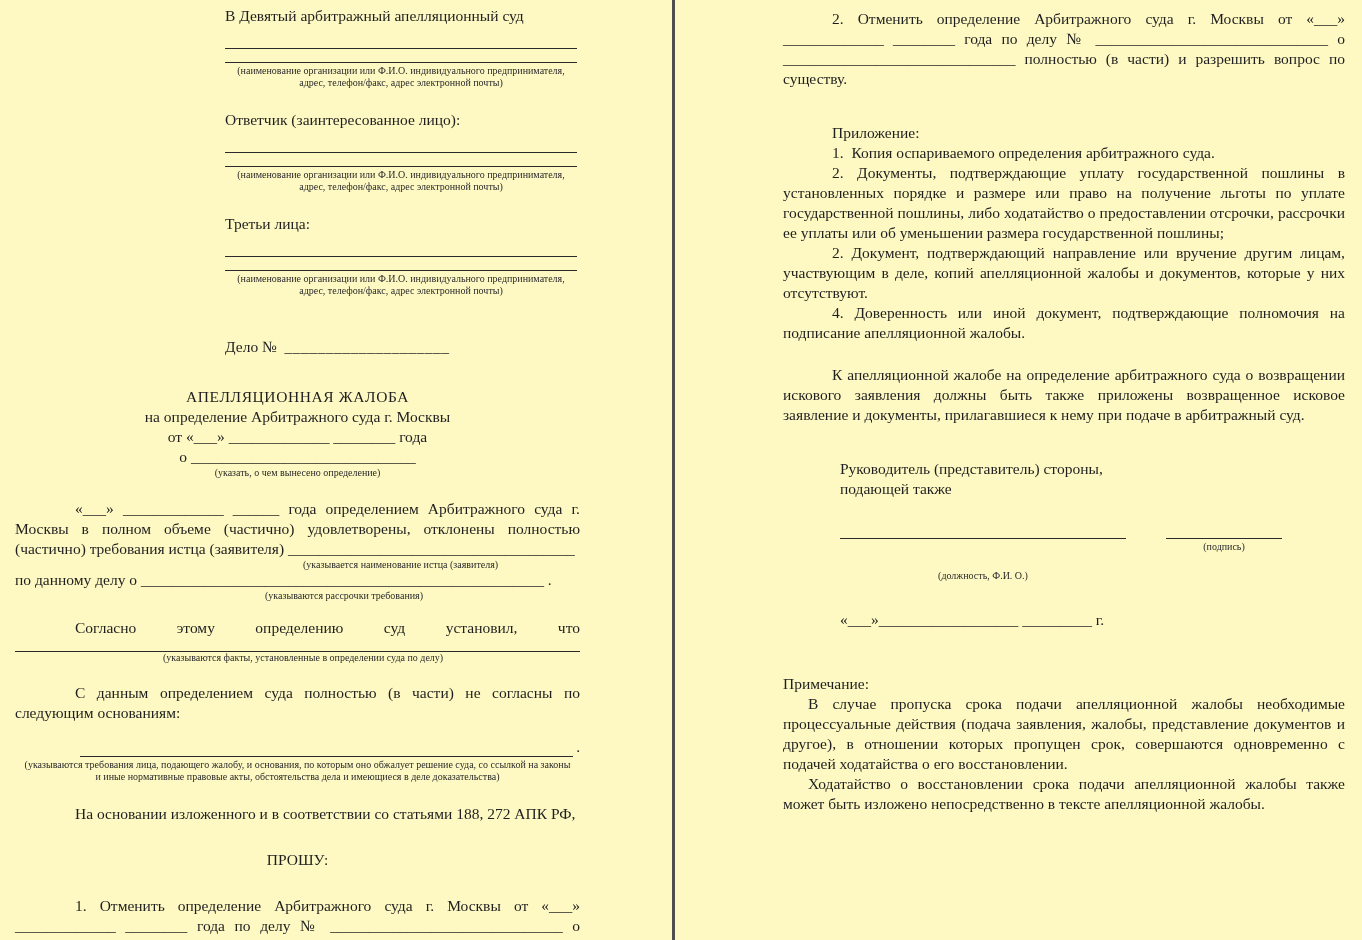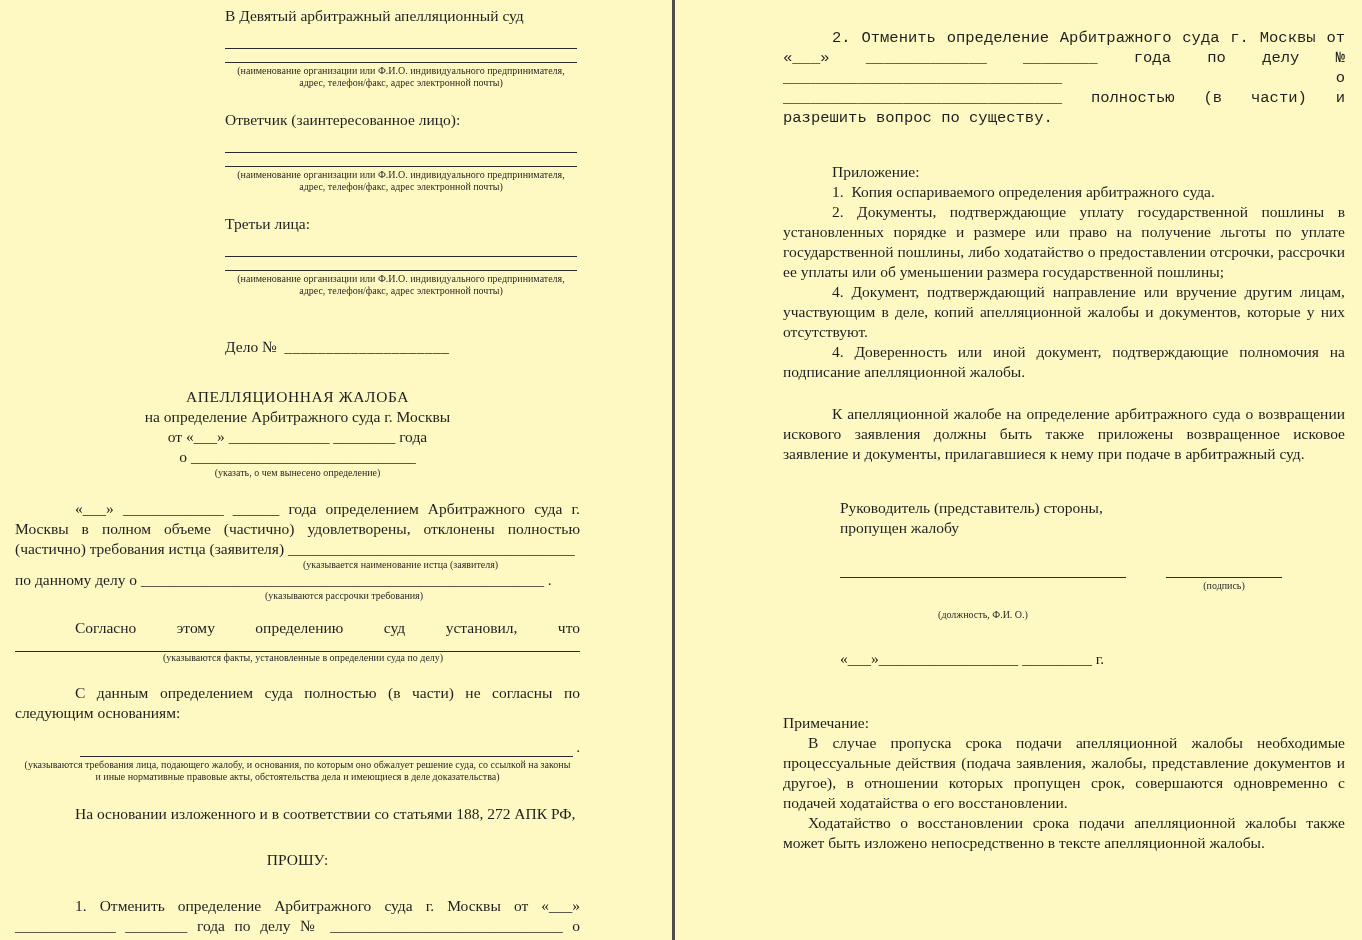--- a/index.html
+++ b/index.html
@@ -62,21 +62,21 @@
   .mt16 { margin-top: 16px; }
   .mt20 { margin-top: 20px; }
   .mt22 { margin-top: 22px; }
   .mt26 { margin-top: 26px; }
   .mt34 { margin-top: 34px; }
   .mt44 { margin-top: 44px; }
   .center { text-align: center; }
 
   
   .page-right .ind { text-indent: 49px; }
-  .rp-top { padding-top: 28px; font-family: Liberation Mono, monospace; }
+  .rp-top { padding-top: 9px; }
   .sig-block { margin-left: 57px; margin-top: 34px; }
   .sig-lines { display: flex; margin-top: 26px; margin-left: 57px; }
   .sig-line-long  { width: 286px; border-bottom: 1px solid #2b2b2b; height: 13px; }
   .sig-gap { width: 40px; }
   .sig-line-short { width: 116px; border-bottom: 1px solid #2b2b2b; height: 13px; }
   .sig-hints { display: flex; margin-left: 57px; margin-top: 2px; }
   .sig-hints .h-long  { width: 286px; text-align: center; margin-top: 29px; }
   .sig-hints .h-gap   { width: 40px; }
   .sig-hints .h-short { width: 116px; text-align: center; }
   .sig-date { margin-left: 57px; margin-top: 28px; }
@@ -158,29 +158,29 @@
   <div class="divider"></div>
 
   <div class="page page-right">
 
     <p class="para ind rp-top">2. Отменить определение Арбитражного суда г. Москвы от «___» _____________ ________ года по делу № ______________________________ о ______________________________ полностью (в части) и разрешить вопрос по существу.</p>
 
     <div class="mt34">
       <p class="ind">Приложение:</p>
       <p class="para ind">1.&nbsp;&nbsp;Копия оспариваемого определения арбитражного суда.</p>
       <p class="para ind">2. Документы, подтверждающие уплату государственной пошлины в установленных порядке и размере или право на получение льготы по уплате государственной пошлины, либо ходатайство о предоставлении отсрочки, рассрочки ее уплаты или об уменьшении размера государственной пошлины;</p>
-      <p class="para ind">4. Документ, подтверждающий направление или вручение другим лицам, участвующим в деле, копий апелляционной жалобы и документов, которые у них отсутствуют.</p>
+      <p class="para ind">2. Документ, подтверждающий направление или вручение другим лицам, участвующим в деле, копий апелляционной жалобы и документов, которые у них отсутствуют.</p>
       <p class="para ind">4. Доверенность или иной документ, подтверждающие полномочия на подписание апелляционной жалобы.</p>
     </div>
 
     <p class="para ind mt22">К апелляционной жалобе на определение арбитражного суда о возвращении искового заявления должны быть также приложены возвращенное исковое заявление и документы, прилагавшиеся к нему при подаче в арбитражный суд.</p>
 
     <div class="sig-block">
       <p>Руководитель (представитель) стороны,</p>
-      <p>пропущен жалобу</p>
+      <p>подающей также</p>
     </div>
 
     <div class="sig-lines">
       <div class="sig-line-long"></div>
       <div class="sig-gap"></div>
       <div class="sig-line-short"></div>
     </div>
     <div class="sig-hints small-hint">
       <div class="h-long">(должность, Ф.И. О.)</div>
       <div class="h-gap"></div>

